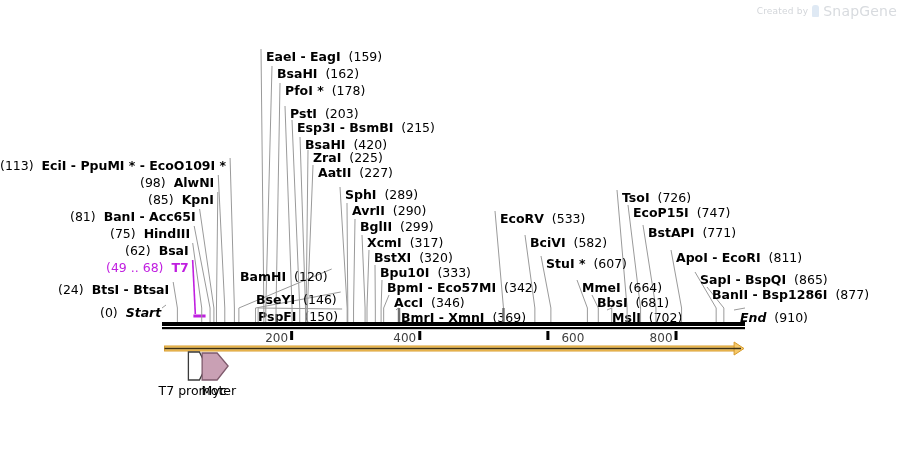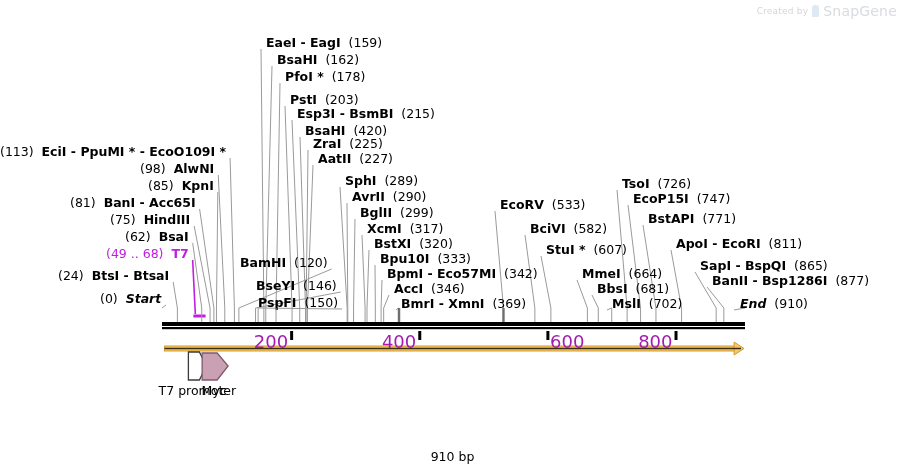--- a/index.html
+++ b/index.html
@@ -27,36 +27,37 @@
     display:inline-block;
   }
 
   
   .lbl{
     position:absolute;
     white-space:nowrap;
     font-size:12.5px;
     color:#000;
     line-height:14px;
+    margin-top:14px;
   }
   .lbl .enz{font-weight:bold;}
   .lbl .pos{font-weight:normal;color:#000;}
   .lbl .dash{font-weight:bold;}
   .lbl.feature .enz{font-weight:bold;font-style:italic;}
   .lbl.t7{color:#c01fe0;}
   .lbl.t7 .enz{font-weight:bold;}
   .lbl.t7 .pos{color:#c01fe0;}
 
   
   .leaders{position:absolute;left:0;top:0;width:905px;height:471px;pointer-events:none;}
 
   
   .ruler-wrap{position:absolute;left:0;top:0;width:905px;height:471px;}
   .tick-label{
-    position:absolute;font-size:18px;color:#a21caf;
+    position:absolute;font-size:12px;color:#404040;
     transform:translateX(-100%);
   }
 
   
   .orf-label{
     position:absolute;font-size:12.5px;color:#000;
     transform:translateX(-50%);
     white-space:nowrap;
   }
 
@@ -231,14 +232,13 @@
       <div class="tick-label" style="left: 288.132px; top: 331px;">200</div>
       <div class="tick-label" style="left: 416.264px; top: 331px;">400</div>
       <div class="tick-label" style="left: 544.396px; top: 331px; margin-left: 40px;">600</div>
       <div class="tick-label" style="left: 672.527px; top: 331px;">800</div>
     </div>
   <div id="orf-layer">
       <div class="orf-label" style="left: 197.392px; top: 383px;">T7 promoter</div>
       <div class="orf-label" style="left: 214.127px; top: 383px;">Myc</div>
     </div>
 
-  <div class="subtitle" style="top:449px">910 bp</div>
 </div>
 
 </body></html>

